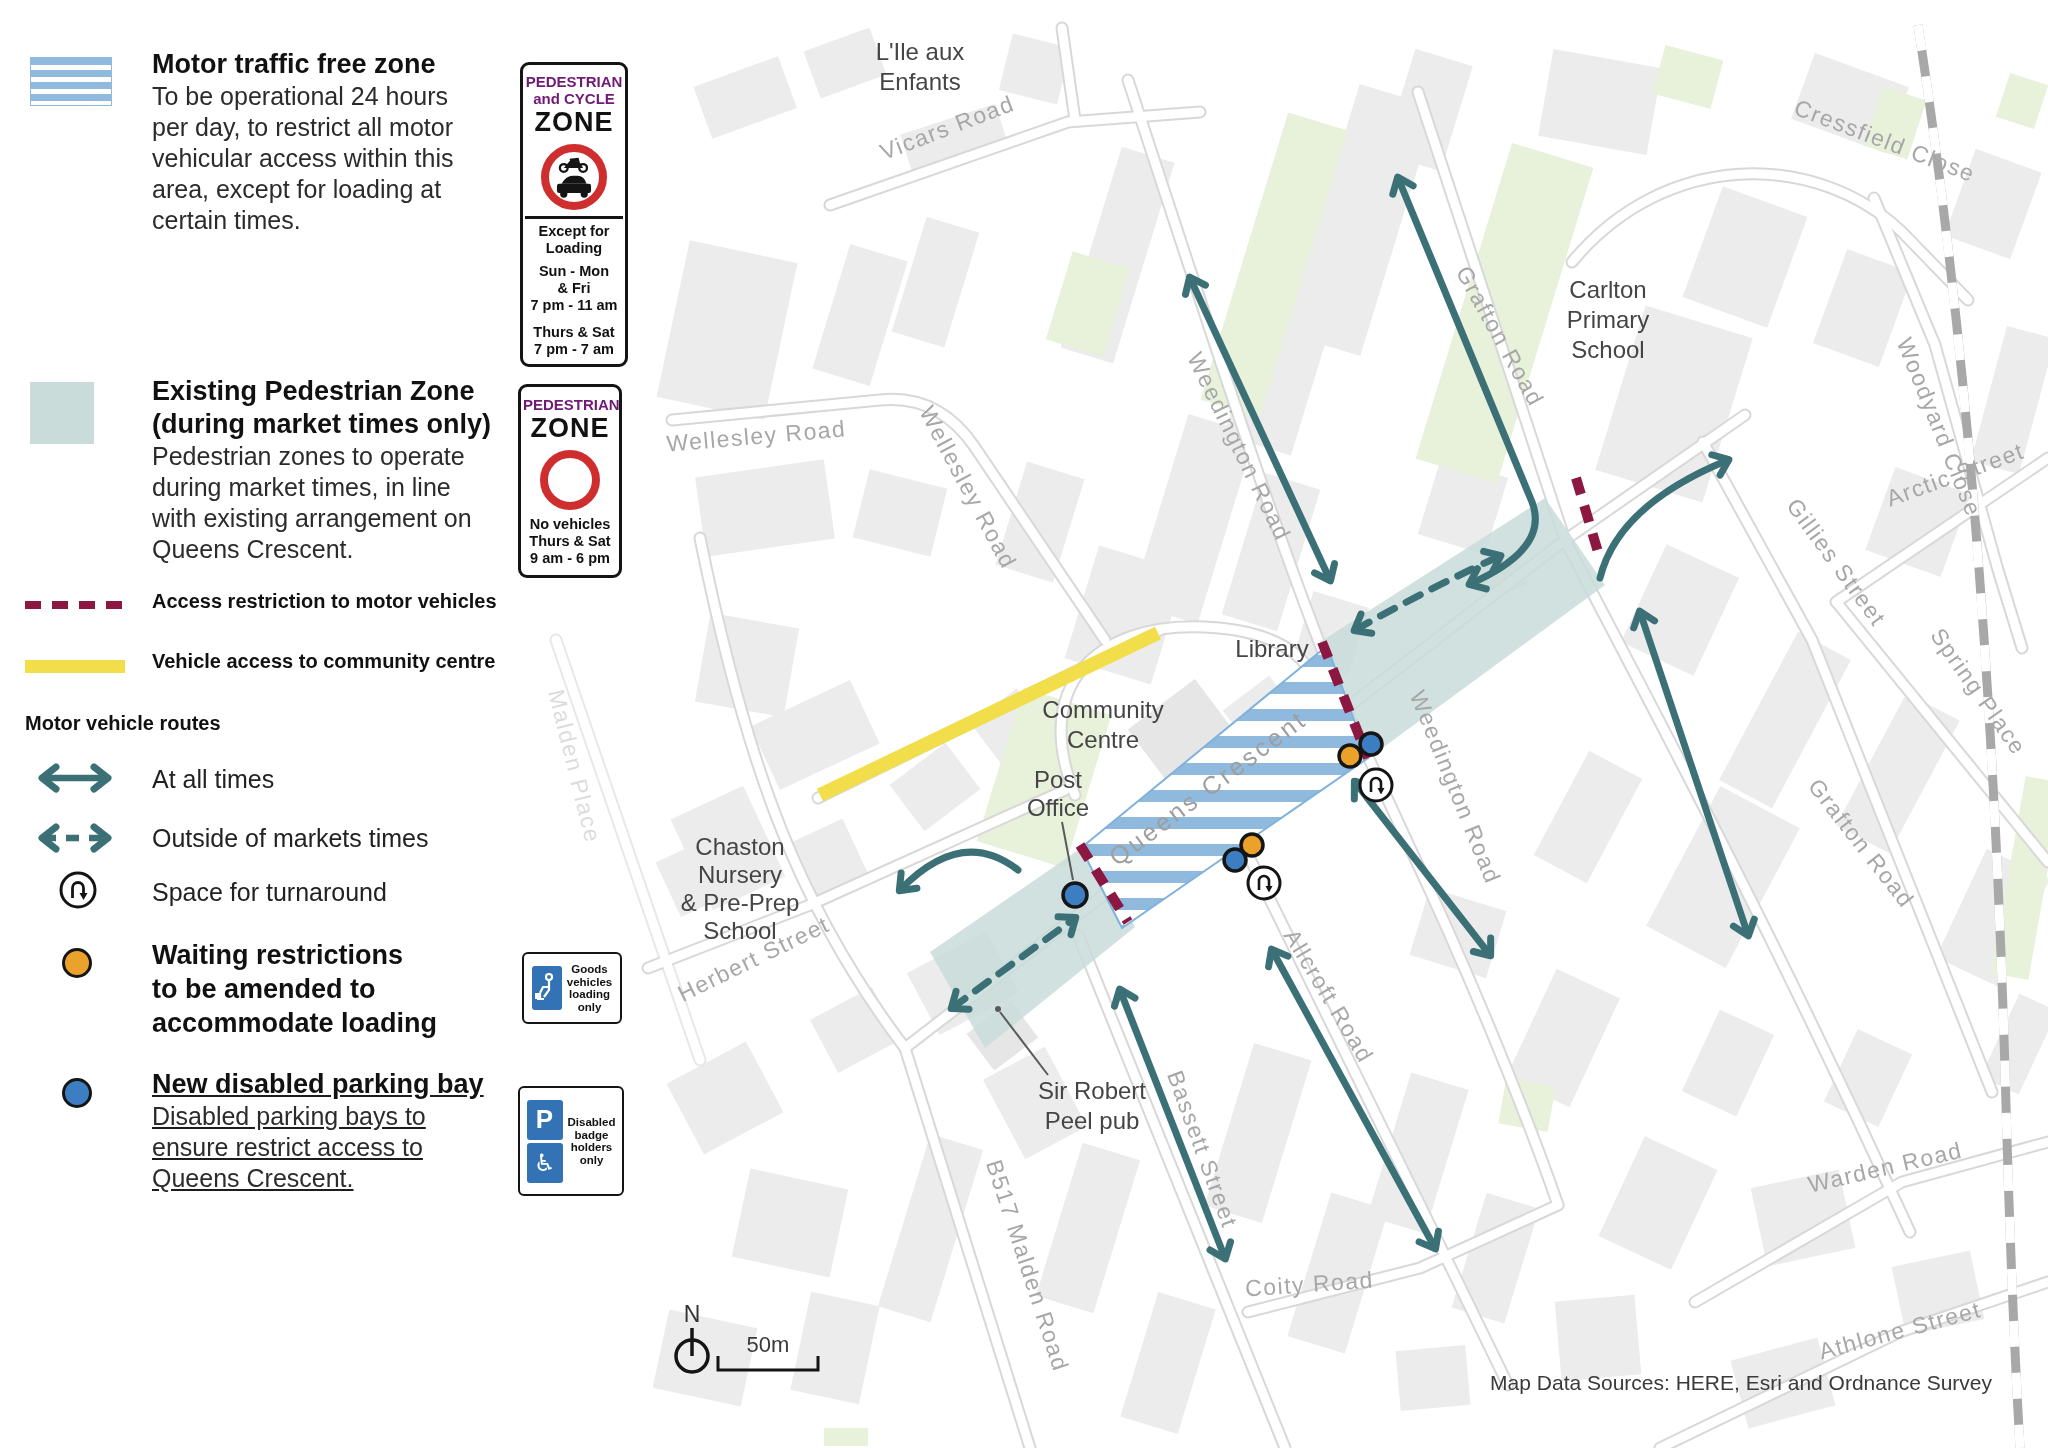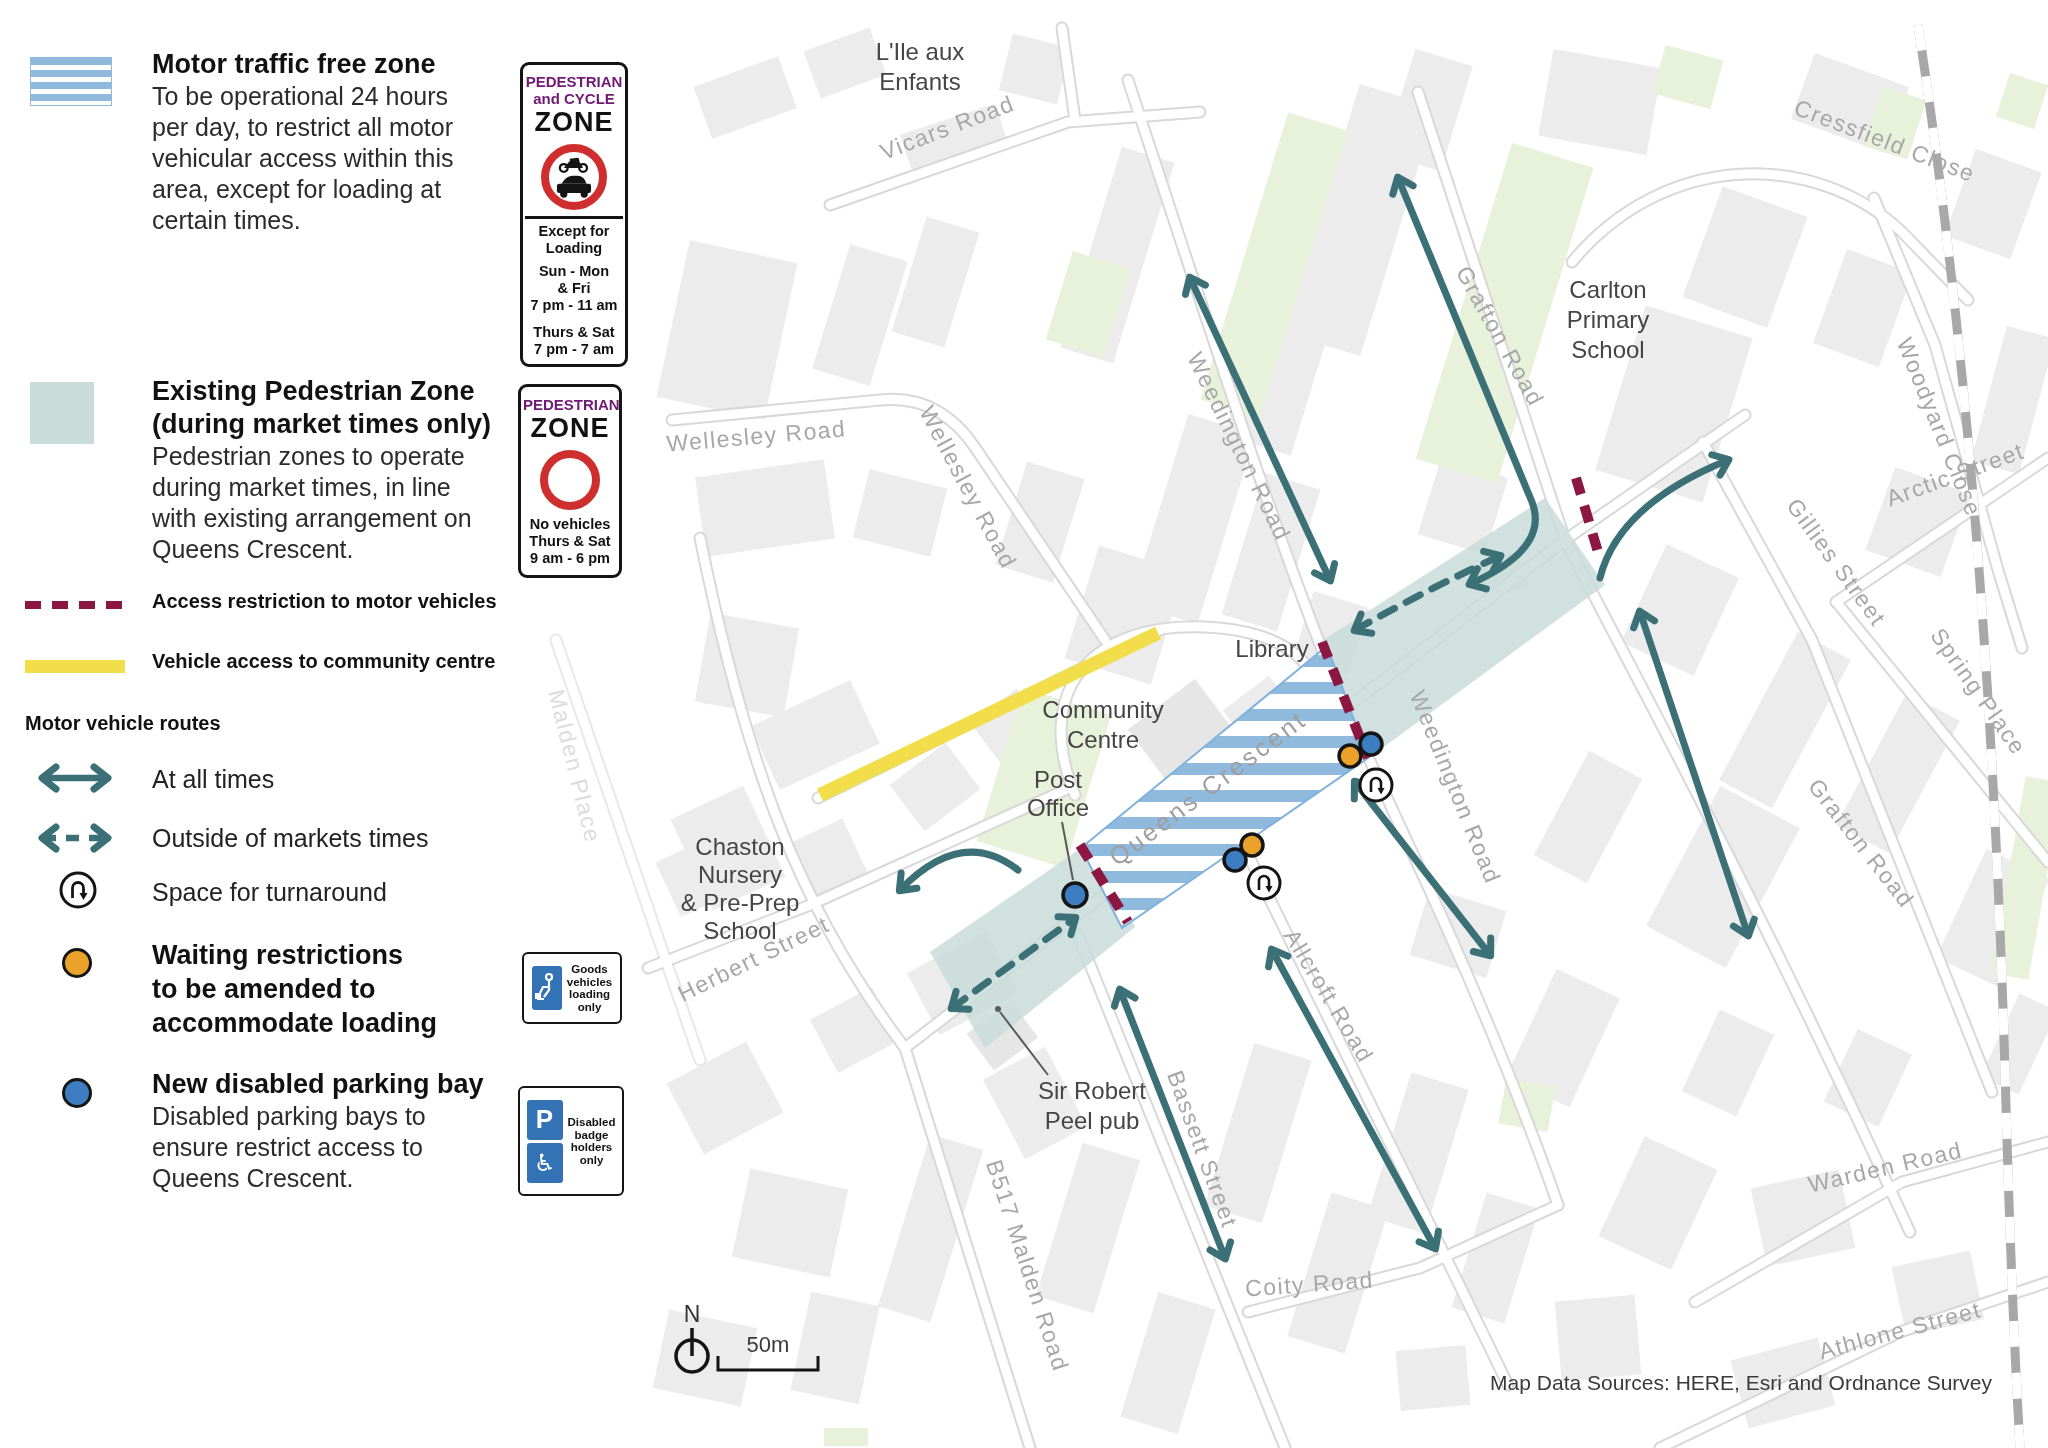--- a/index.html
+++ b/index.html
@@ -415,21 +415,21 @@
       </div>
       <div class="minisign-txt">
         <div>Goods</div>
         <div>vehicles</div>
         <div>loading</div>
         <div>only</div>
       </div>
     </div>
 
     <div class="abs dot dot-blue" style="left:62px;top:1078px;"></div>
-    <div class="abs" style="left:152px;top:1068px;width:360px;">
+    <div class="abs" style="left:152px;top:1068px;width:360px;text-decoration:underline;">
       <div class="lg-title">New disabled parking bay</div>
       <div class="lg-body">Disabled parking bays to</div>
       <div class="lg-body">ensure restrict access to</div>
       <div class="lg-body">Queens Crescent.</div>
     </div>
 
     <div class="abs sign" style="left:518px;top:1086px;width:106px;height:110px;border-width:2.5px;border-radius:6px;display:flex;align-items:center;justify-content:center;gap:5px;padding:4px;">
       <div style="display:flex;flex-direction:column;gap:3px;">
         <div class="bluebox" style="width:36px;height:40px;font-size:26px;font-weight:bold;">P</div>
         <div class="bluebox wheel" style="width:36px;height:40px;font-size:24px;">♿</div>

